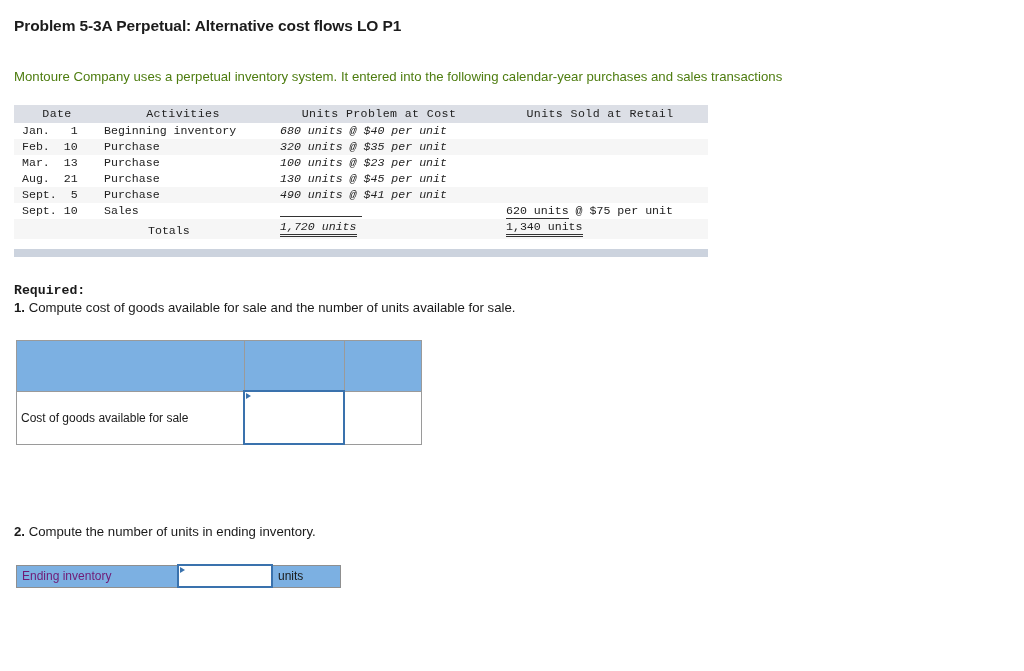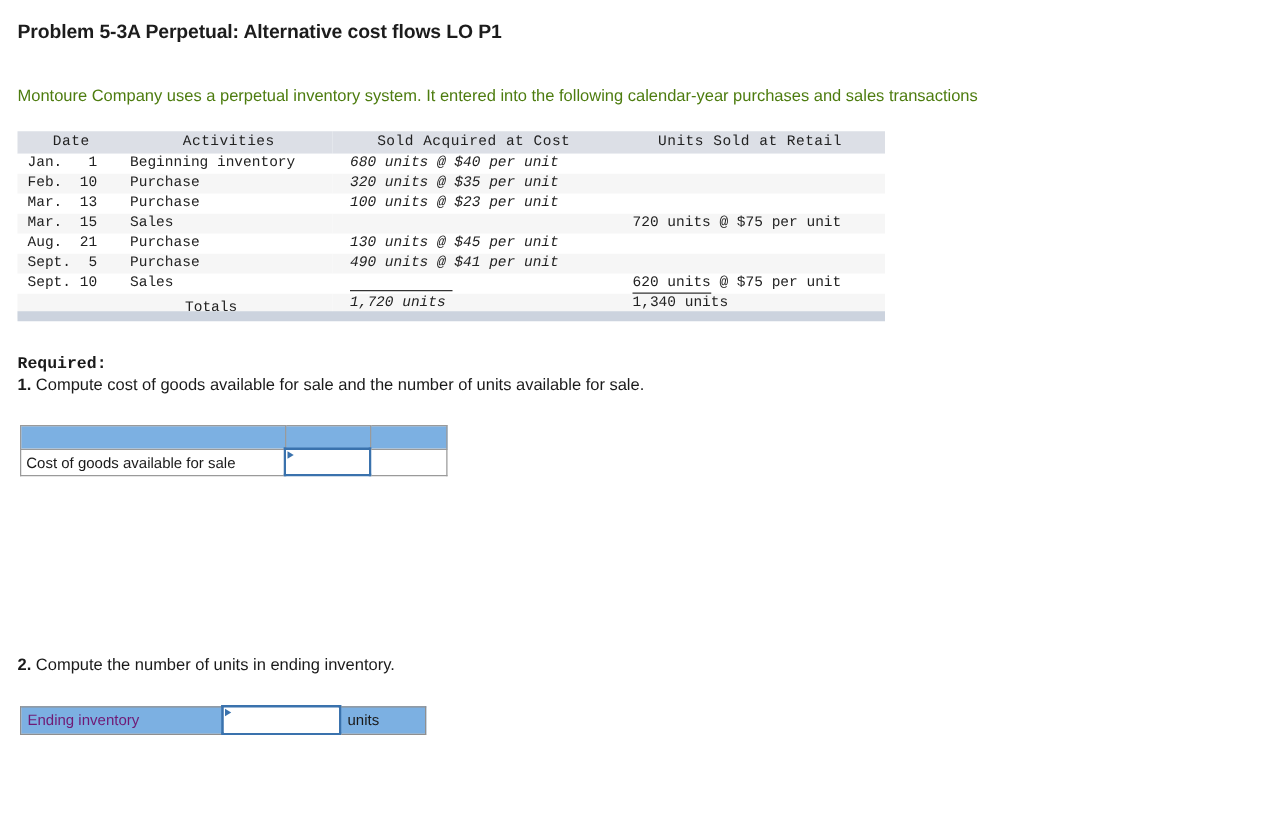--- a/index.html
+++ b/index.html
@@ -143,21 +143,21 @@
     position: absolute;
     left: 16px;
     top: 340px;
     border-collapse: collapse;
     font-size: 12px;
     font-family: "Liberation Sans", sans-serif;
   }
   .ans-grid1 td {
     border: 1px solid #9a9a9a;
     height: 19px;
-    padding: 0;
+    padding: 16px;
   }
   .ag1-label {
     width: 206px;
     padding-left: 4px !important;
     color: #1a1a1a;
     background: #ffffff;
     white-space: nowrap;
   }
   .ag1-input {
     width: 66px;
@@ -234,21 +234,21 @@
       <colgroup>
         <col class="col-date">
           <col class="col-act">
           <col class="col-acq">
           <col class="col-sold">
       </colgroup>
       <thead>
         <tr>
           <th>Date</th>
           <th>Activities</th>
-          <th>Sold Acquired at Cost</th>
+          <th>Units Problem at Cost</th>
           <th>Units Sold at Retail</th>
         </tr>
       </thead>
       <tbody>
         <tr class="odd">
           <td class="cell-date"><span>Jan.</span><span class="day">   1</span></td>
           <td class="cell-act">Beginning inventory</td>
           <td class="cell-acq">680 units @ $40 per unit</td>
           <td class="cell-sold"></td>
         </tr>
@@ -256,26 +256,20 @@
           <td class="cell-date"><span>Feb.</span><span class="day">  10</span></td>
           <td class="cell-act">Purchase</td>
           <td class="cell-acq">320 units @ $35 per unit</td>
           <td class="cell-sold"></td>
         </tr>
         <tr class="odd">
           <td class="cell-date"><span>Mar.</span><span class="day">  13</span></td>
           <td class="cell-act">Purchase</td>
           <td class="cell-acq">100 units @ $23 per unit</td>
           <td class="cell-sold"></td>
-        </tr>
-        <tr class="even">
-          <td class="cell-date"><span>Mar.</span><span class="day">  15</span></td>
-          <td class="cell-act">Sales</td>
-          <td class="cell-acq"></td>
-          <td class="cell-sold">720 units @ $75 per unit</td>
         </tr>
         <tr class="odd">
           <td class="cell-date"><span>Aug.</span><span class="day">  21</span></td>
           <td class="cell-act">Purchase</td>
           <td class="cell-acq">130 units @ $45 per unit</td>
           <td class="cell-sold"></td>
         </tr>
         <tr class="even">
           <td class="cell-date"><span>Sept.</span><span class="day">  5</span></td>
           <td class="cell-act">Purchase</td>

